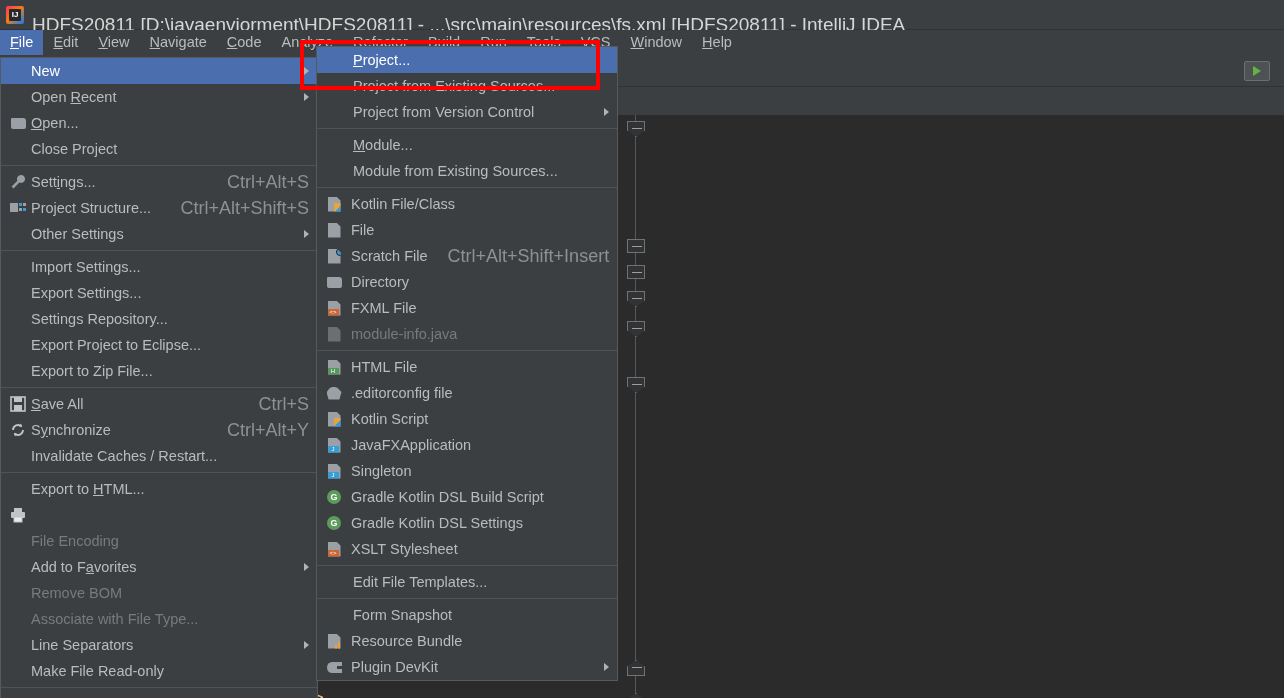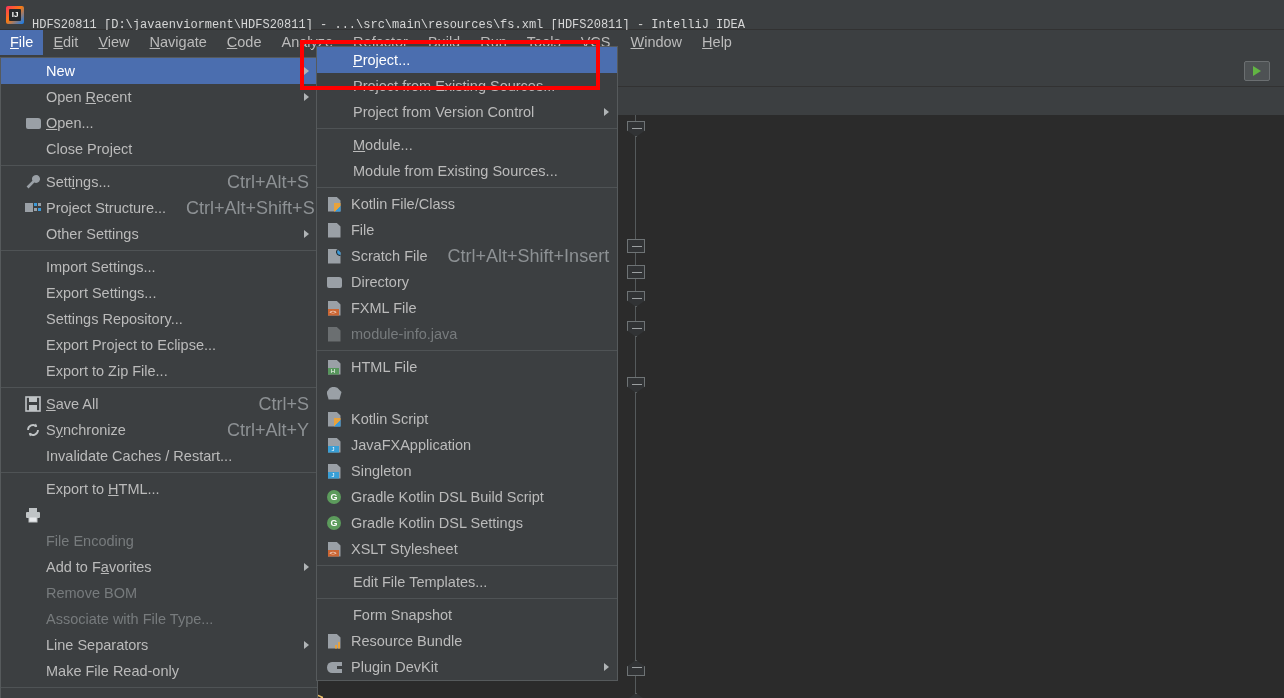--- a/index.html
+++ b/index.html
@@ -32,22 +32,22 @@
   .ij-logo::after{
     content:""; position:absolute; left:3px; top:3px; width:12px; height:12px;
     background:#27282c; border-radius:1px;
   }
   .ij-logo::before{
     content:"IJ"; position:absolute; z-index:2; left:0; top:0; width:18px; height:18px;
     color:#fff; font-size:8px; font-weight:bold; line-height:18px; text-align:center;
     font-family:"Liberation Sans", sans-serif;
   }
   .title-text {
-    color:#d6d6d6; font-size:12px; white-space:nowrap;
-    font-family:Liberation Mono, monospace;
+    color:#d6d6d6; font-size:19px; white-space:nowrap;
+    font-family:Liberation Sans, sans-serif;
     margin-top:20px;
   }
 
   
   .menubar {
     position:absolute; left:0; top:30px; width:1284px; height:25px;
     background:#3c3f41;
     display:flex; align-items:center;
     font-size:14.5px;
   }
@@ -168,21 +168,21 @@
     background:#3c3f41;
     border:1px solid #565a5c;
     font-size:14.5px;
     color:#bbbbbb;
     z-index: 40;
   }
   .menu-file{ left:0; top:57px; width:318px; }
   .menu-new{ left:316px; top:46px; width:302px; }
   .row{
     display:flex; align-items:center; height:26px;
-    padding-left:23px; padding-right:8px; white-space:nowrap;
+    padding-left:8px; padding-right:8px; white-space:nowrap;
   }
   .row.hl{ background:#4b6eaf; color:#ffffff; }
   .row.disabled{ color:#777b7d; }
   .row .ico{ width:18px; flex:0 0 18px; margin-right:4px; display:flex; align-items:center; justify-content:center;}
   .row .lbl{ flex:1 1 auto; }
   .row .lbl u{ text-decoration: underline; }
   .row .acc{ color:#8d9194; margin-left:20px; font-size:18px;}
   .row .arrow{
     width:0;height:0;margin-left:10px;
     border-left:5px solid #b0b4b6; border-top:4px solid transparent; border-bottom:4px solid transparent;
@@ -565,20 +565,21 @@
           <span class="i-doc">
             <span class="bdg" style="background:#57965c">H</span>
           </span>
         </span>
         <span class="lbl">HTML File</span>
       </div>
       <div class="row">
         <span class="ico">
           <span class="i-editorconfig"></span>
         </span>
+        <span class="lbl">.editorconfig file</span>
       </div>
       <div class="row">
         <span class="ico">
           <span class="i-kotlin">
             <span class="k"></span>
           </span>
         </span>
         <span class="lbl">Kotlin Script</span>
       </div>
       <div class="row">

